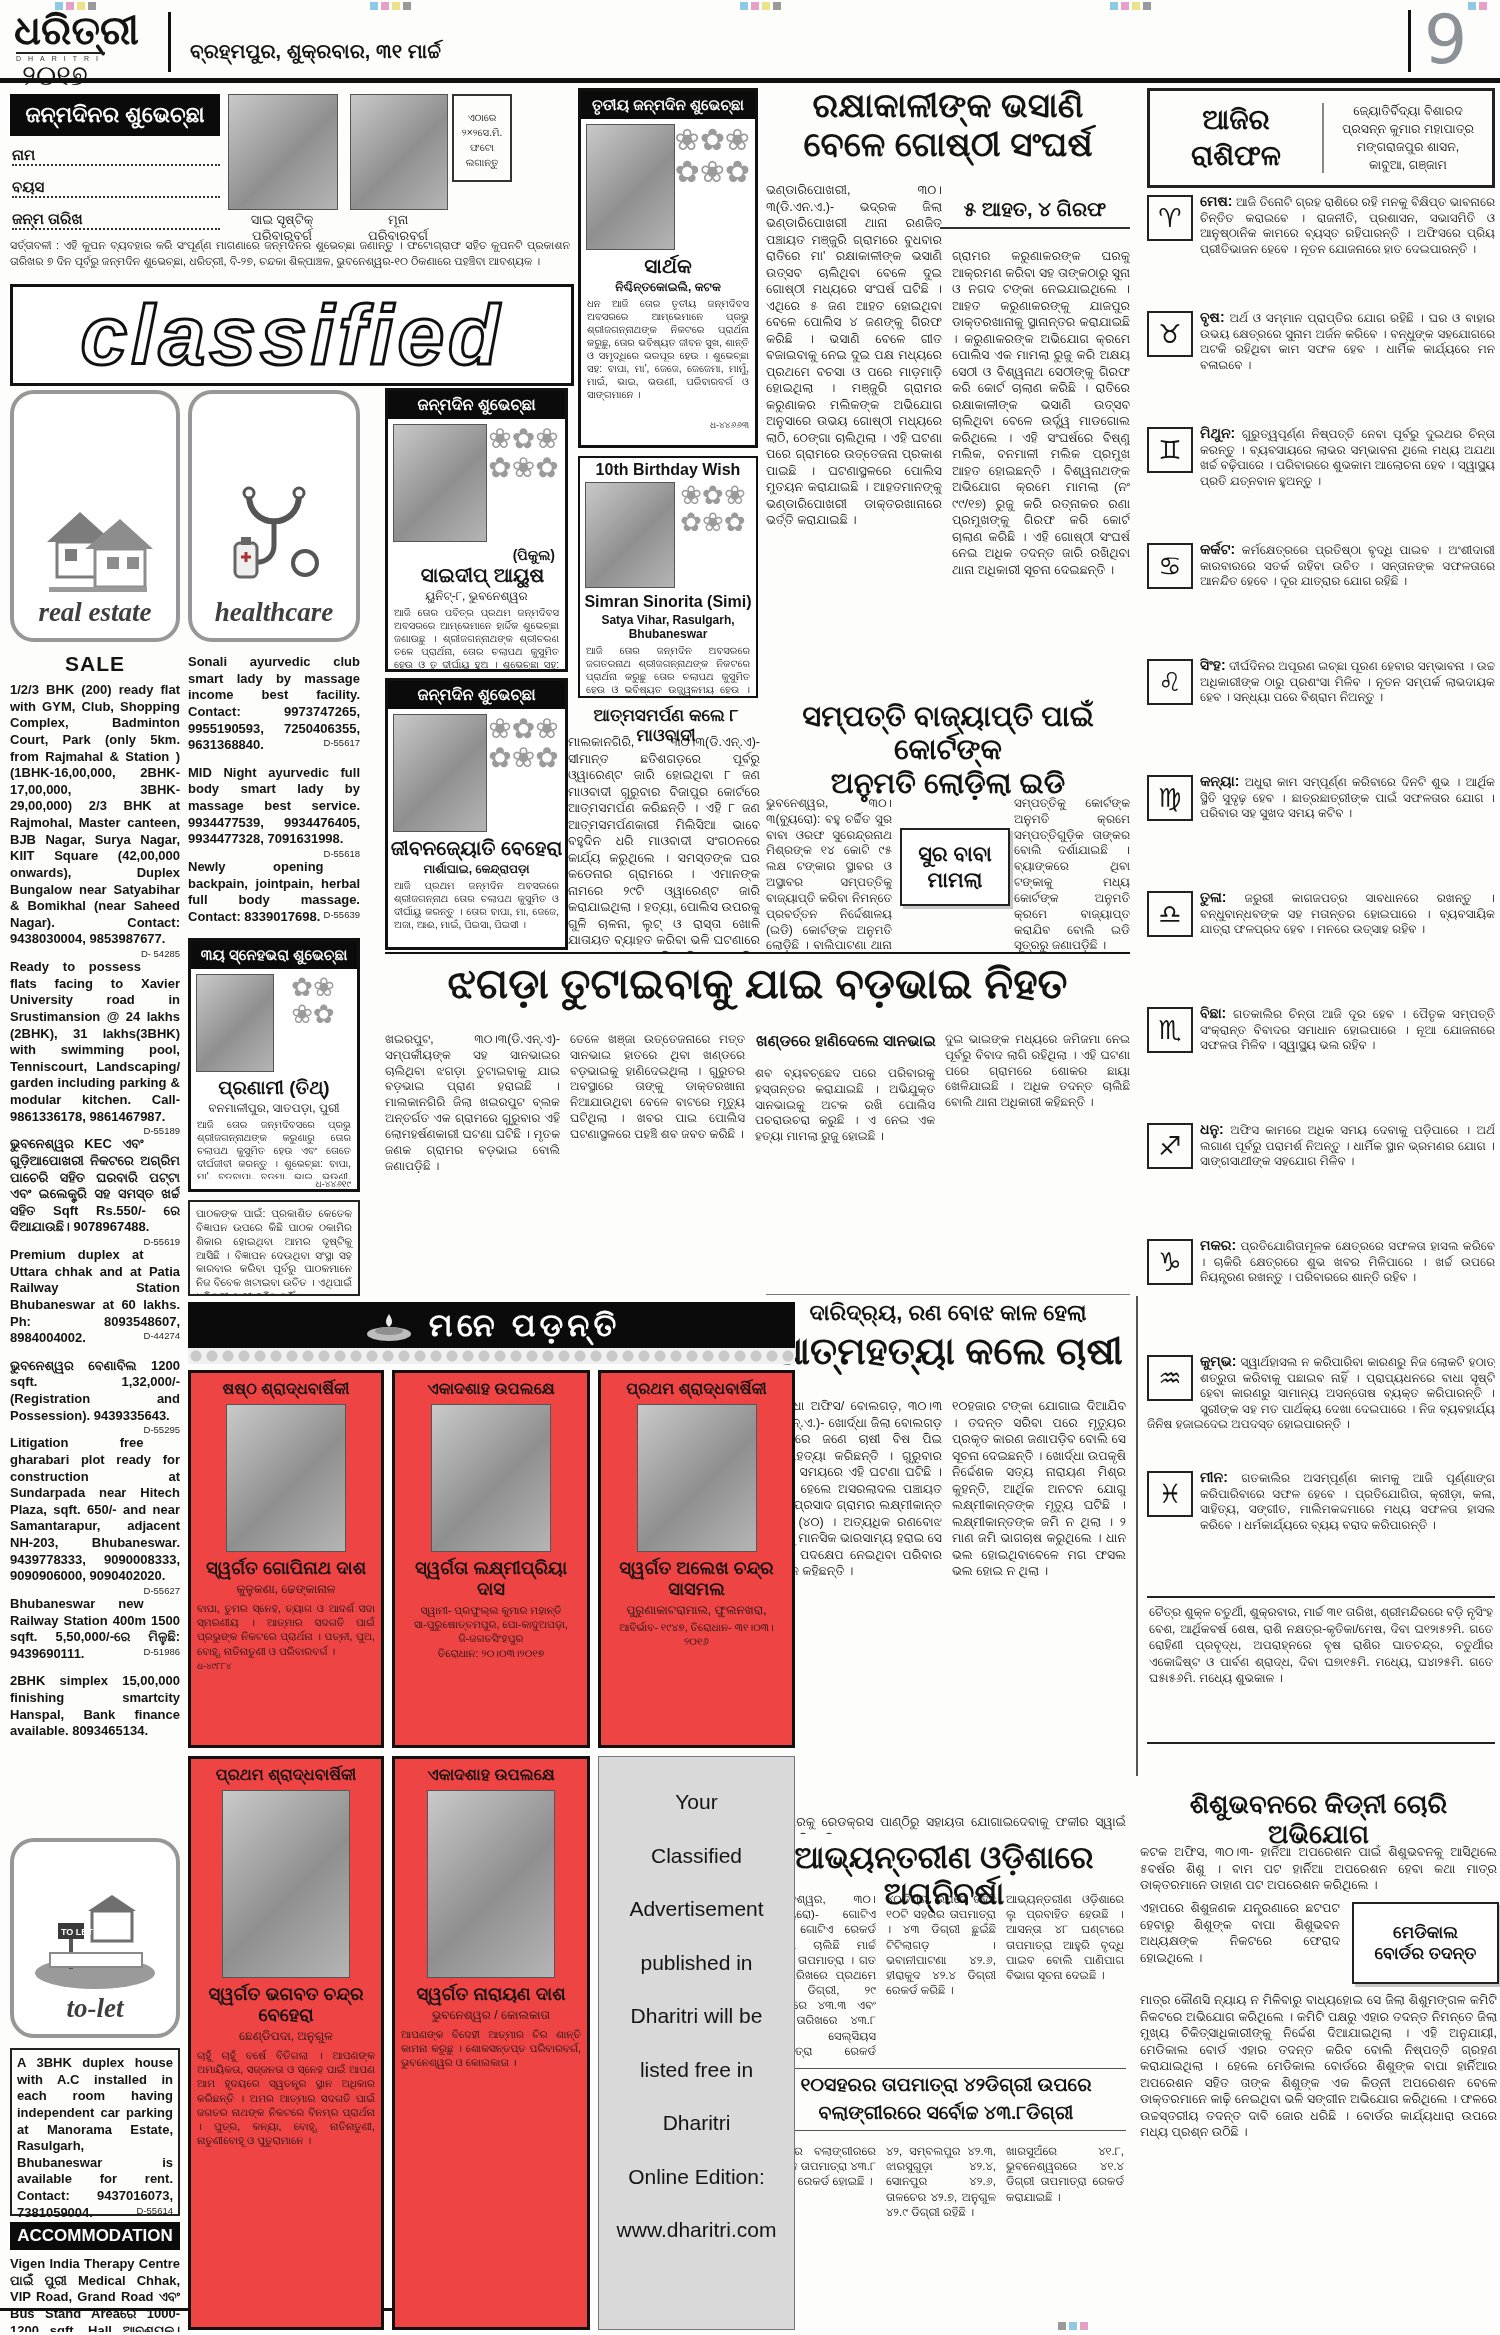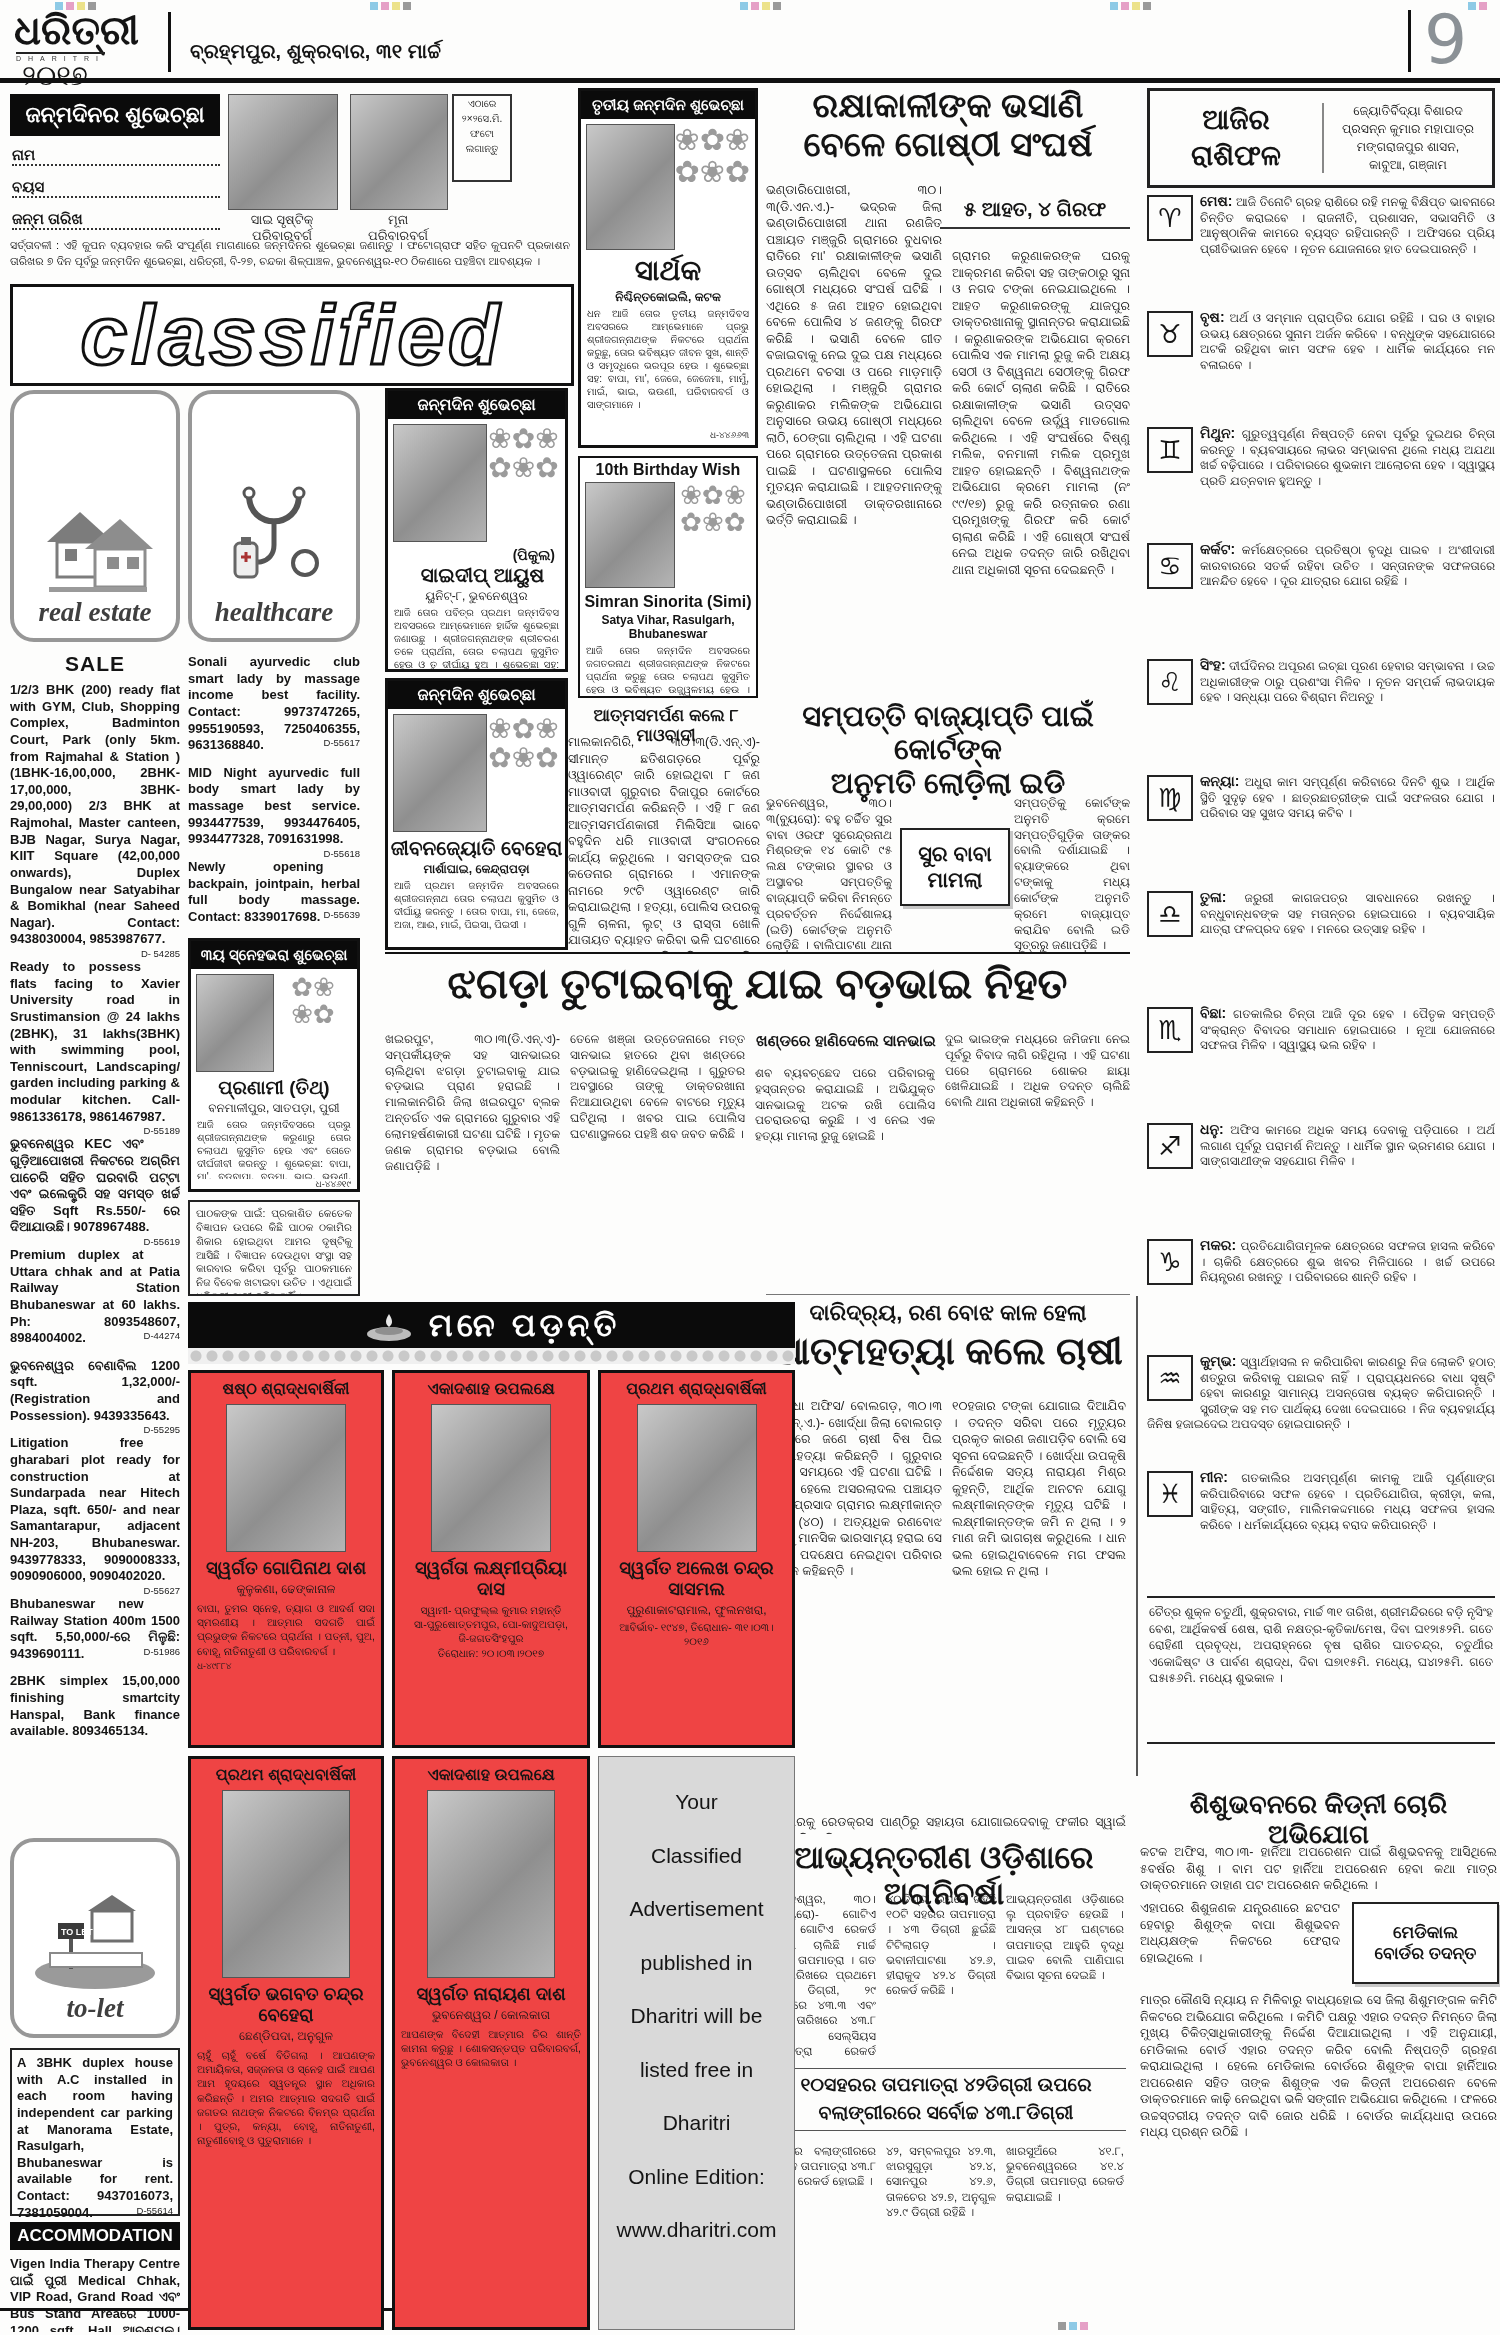--- a/index.html
+++ b/index.html
@@ -109,21 +109,21 @@
   <div class="abs blackbar" style="left:10px;top:94px;width:210px;height:42px;font-size:22px;">ଜନ୍ମଦିନର ଶୁଭେଚ୍ଛା</div>
   <div class="abs" style="left:12px;top:146px;width:208px;border-bottom:2px dotted #333;font-size:15px;font-weight:bold;"><span>ନାମ</span></div>
   <div class="abs" style="left:12px;top:178px;width:208px;border-bottom:2px dotted #333;font-size:15px;font-weight:bold;"><span>ବୟସ</span></div>
   <div class="abs" style="left:12px;top:210px;width:208px;border-bottom:2px dotted #333;font-size:15px;font-weight:bold;"><span>ଜନ୍ମ ତାରିଖ</span></div>
   <div class="abs photo" style="left:228px;top:94px;width:108px;height:114px;"></div>
   <div class="abs pre ctr" style="left:222px;top:212px;width:120px;font-size:13px;line-height:1.25;">ସାଇ ସୃଷ୍ଟିକ୍
 ପରିବାରବର୍ଗ</div>
   <div class="abs photo" style="left:350px;top:94px;width:96px;height:114px;"></div>
   <div class="abs pre ctr" style="left:342px;top:212px;width:112px;font-size:13px;line-height:1.25;">ମୂନା
 ପରିବାରବର୍ଗ</div>
-  <div class="abs pre ctr" style="left:452px;top:94px;width:60px;height:88px;border:2px solid #333;font-size:10px;padding-top:0;box-sizing:border-box;line-height:1.5;">ଏଠାରେ
+  <div class="abs pre ctr" style="left:452px;top:94px;width:60px;height:88px;border:2px solid #333;font-size:10px;padding-top:14px;box-sizing:border-box;line-height:1.5;">ଏଠାରେ
 ୨×୨ସେ.ମି.
 ଫଟୋ ଲଗାନ୍ତୁ</div>
   <div class="abs jt" style="left:10px;top:238px;width:560px;height:42px;font-size:11px;line-height:1.45;">ସର୍ତ୍ତାବଳୀ : ଏହି କୁପନ ବ୍ୟବହାର କରି ସଂପୂର୍ଣ୍ଣ ମାଗଣାରେ ଜନ୍ମଦିନର ଶୁଭେଚ୍ଛା ଜଣାନ୍ତୁ । ଫଟୋଗ୍ରାଫ ସହିତ କୁପନଟି ପ୍ରକାଶନ ତାରିଖର ୭ ଦିନ ପୂର୍ବରୁ ଜନ୍ମଦିନ ଶୁଭେଚ୍ଛା, ଧରିତ୍ରୀ, ବି-୨୭, ଚନ୍ଦକା ଶିଳ୍ପାଞ୍ଚଳ, ଭୁବନେଶ୍ୱର-୧୦ ଠିକଣାରେ ପହଞ୍ଚିବା ଆବଶ୍ୟକ ।</div>
 
   <div class="abs" style="left:10px;top:284px;width:558px;height:96px;border:3px solid #111;display:flex;align-items:center;justify-content:center;background:#fff;">
     <span class="outline-title" style="font-size:84px;">classified</span>
   </div>
 
   <div class="abs catbox" style="left:10px;top:390px;width:170px;height:252px;">
     <svg width="120" height="110" viewBox="0 0 120 110">
@@ -231,21 +231,21 @@
     <div style="font-size:9px;text-align:right;padding:0 6px;">ଧ-୪୪୬୬୮</div>
   </div>
 
   <div class="abs bday" style="left:578px;top:88px;width:180px;height:360px;">
     <div class="blackbar bh" style="font-size:15px;">ତୃତୀୟ ଜନ୍ମଦିନ ଶୁଭେଚ୍ଛା</div>
     <div class="row">
       <div class="photo" style="width:96px;height:124px;"></div>
       <div class="flowers pre" style="flex:1;font-size:30px;">❀✿❀
 ✿❀✿</div>
     </div>
-    <div class="nm" style="font-size:28px;">ସାର୍ଥକ</div>
+    <div class="nm" style="font-size:20px;">ସାର୍ଥକ</div>
     <div class="pl bold">ନିଶ୍ଚିନ୍ତକୋଇଲି, କଟକ</div>
     <div class="bl" style="height:120px;overflow:hidden;">ଧନ ଆଜି ତୋର ତୃତୀୟ ଜନ୍ମଦିବସ ଅବସରରେ ଆମ୍ଭେମାନେ ପ୍ରଭୁ ଶ୍ରୀଜଗନ୍ନାଥଙ୍କ ନିକଟରେ ପ୍ରାର୍ଥନା କରୁଛୁ, ତୋର ଭବିଷ୍ୟତ ଜୀବନ ସୁଖ, ଶାନ୍ତି ଓ ସମୃଦ୍ଧିରେ ଭରପୂର ହେଉ । ଶୁଭେଚ୍ଛା ସହ: ବାପା, ମା', ଜେଜେ, ଜେଜେମା, ମାମୁଁ, ମାଇଁ, ଭାଇ, ଭଉଣୀ, ପରିବାରବର୍ଗ ଓ ସାଙ୍ଗମାନେ ।</div>
     <div style="font-size:9px;text-align:right;padding:0 6px;">ଧ-୪୪୬୬୩</div>
   </div>
   <div class="abs bday" style="left:578px;top:456px;width:180px;height:242px;border-width:2px;">
     <div class="ctr bold" style="font-size:16px;padding:3px 0;">10th Birthday Wish</div>
     <div class="row" style="padding-top:0;">
       <div class="photo" style="width:88px;height:104px;"></div>
       <div class="flowers pre" style="flex:1;font-size:26px;">❀✿❀
 ✿❀✿</div>

